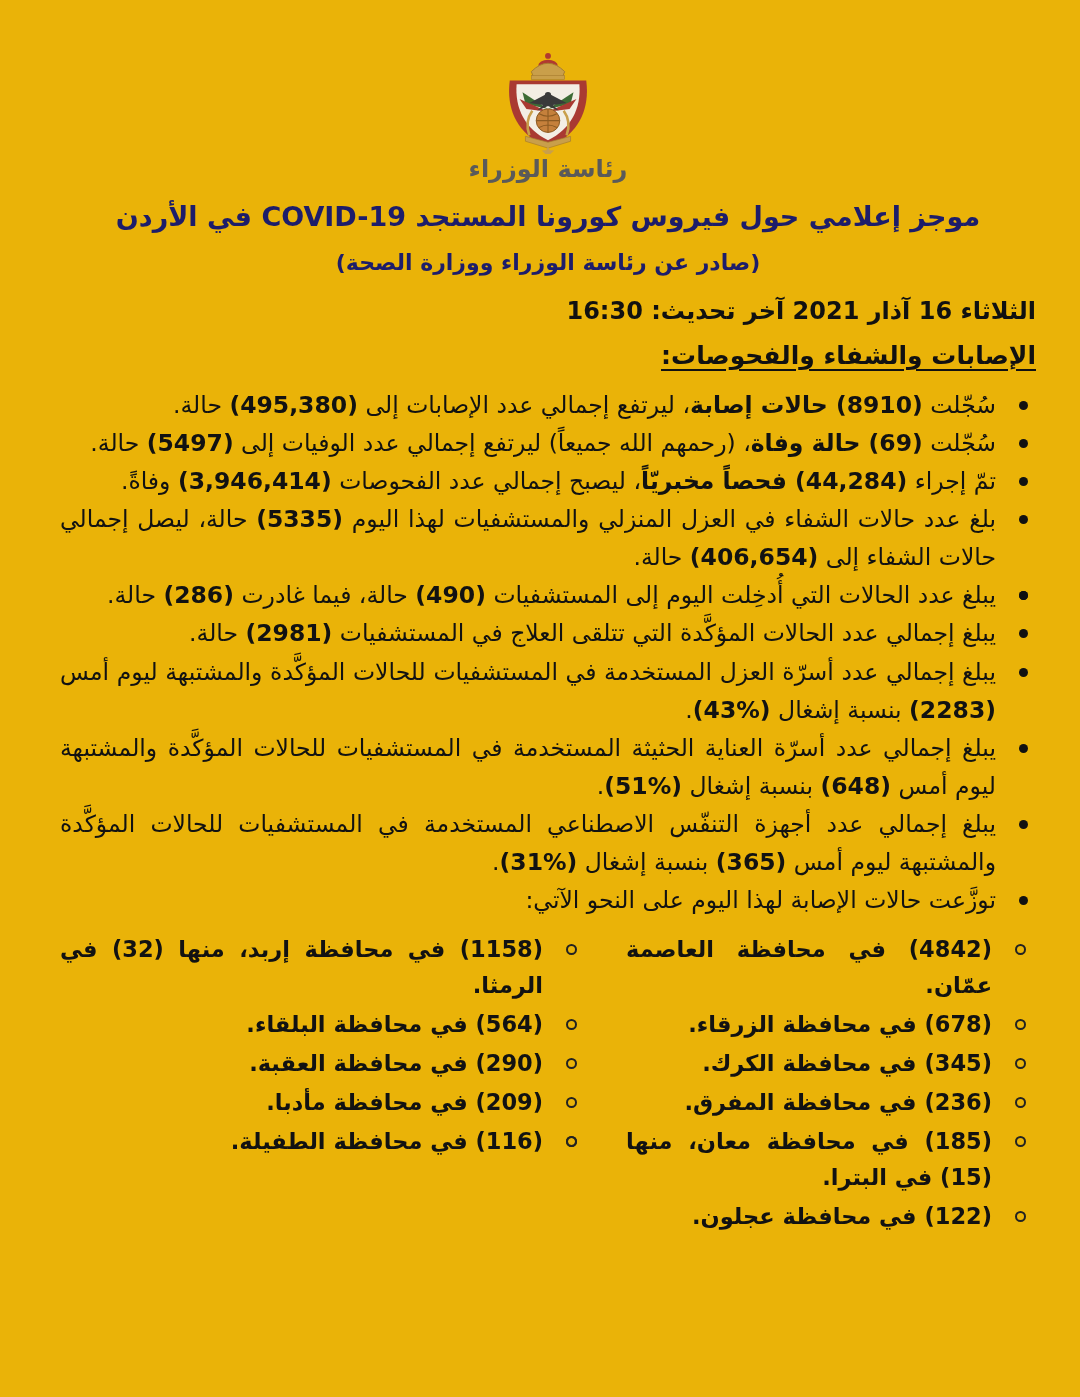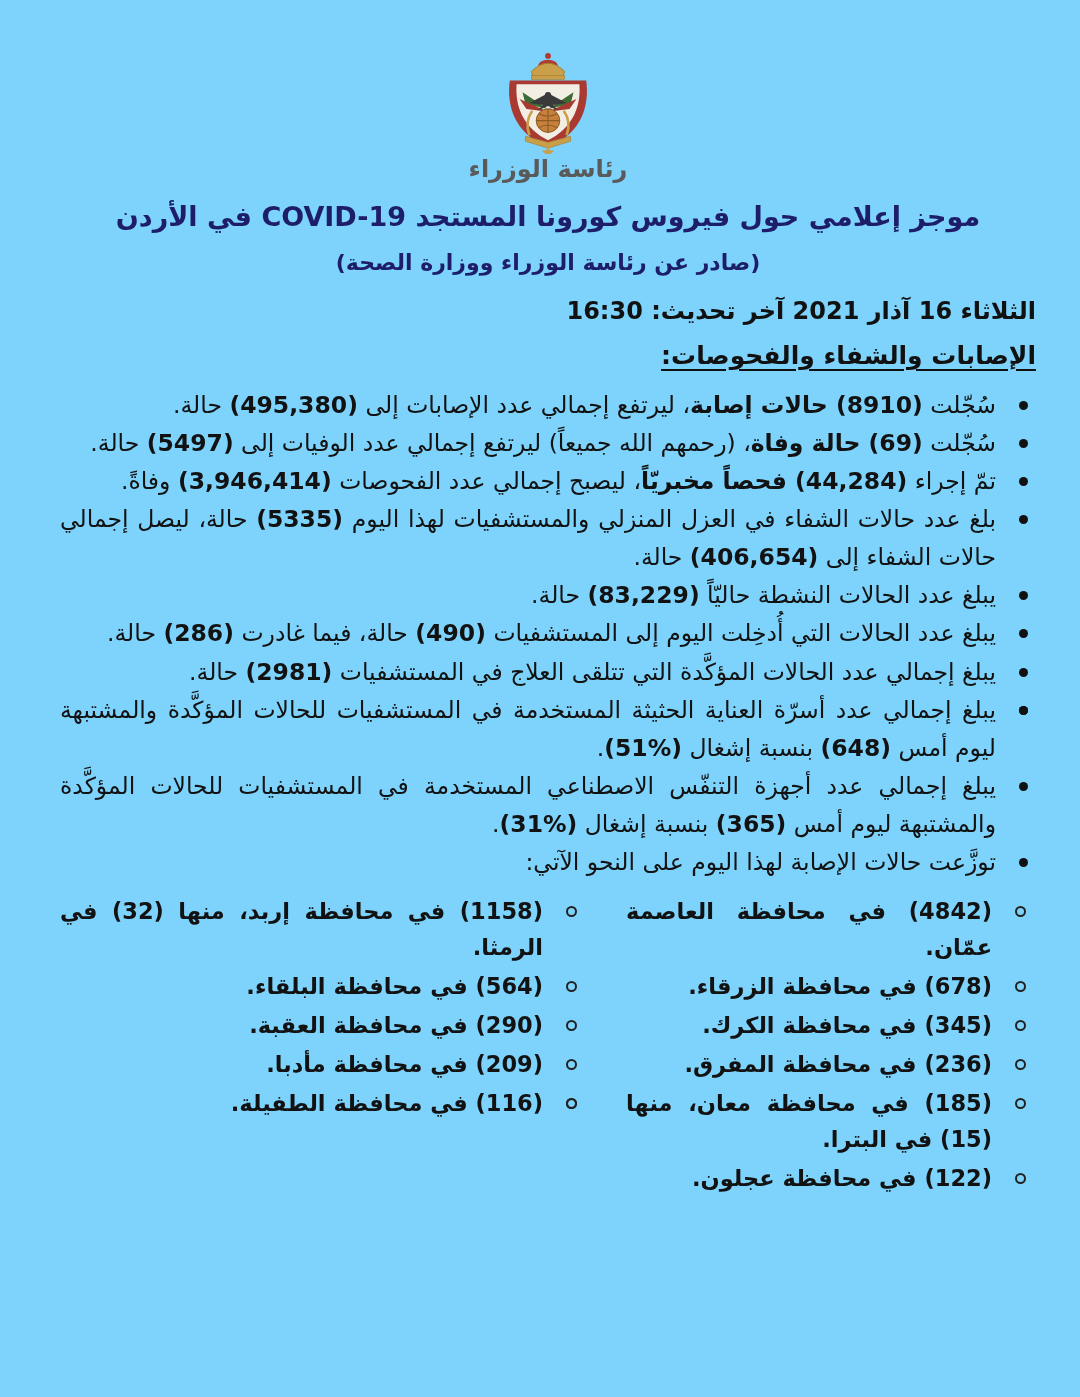--- a/index.html
+++ b/index.html
@@ -1,19 +1,19 @@
 <!DOCTYPE html>
 <html lang="ar" dir="rtl"><head>
 <meta charset="utf-8">
 <style>
   html,body{margin:0;padding:0;background:#ffffff;}
   body{font-family:"DejaVu Sans",sans-serif;color:#121212;}
   .page{
     width:1080px;min-height:1397px;box-sizing:border-box;
-    margin:0 auto;background:#7dd3fc;direction:rtl;
+    margin:0 auto;background:#eab308;direction:rtl;
     padding:52px 44px 40px 60px;
   }
   
   .doc-header{text-align:center;}
   .crest{display:block;margin:0 auto;}
   .logo-caption{
     font-size:24px;font-weight:bold;color:#5a5a5a;margin-top:1px;
     letter-spacing:1px;
   }
   .page-title{
@@ -87,24 +87,24 @@
 
   <div class="section-heading">
     <span class="u">الإصابات والشفاء والفحوصات:</span>
   </div>
 
   <ul class="stats">
       <li class="bullet-item"><span class="dot"></span><span><span>سُجّلت </span><span class="bold">(8910) حالات إصابة</span><span>، ليرتفع إجمالي عدد الإصابات إلى </span><span class="bold">(495,380)</span><span> حالة.</span></span></li>
       <li class="bullet-item"><span class="dot"></span><span><span>سُجّلت </span><span class="bold">(69) حالة وفاة</span><span>، (رحمهم الله جميعاً) ليرتفع إجمالي عدد الوفيات إلى </span><span class="bold">(5497)</span><span> حالة.</span></span></li>
       <li class="bullet-item"><span class="dot"></span><span><span>تمّ إجراء </span><span class="bold">(44,284) فحصاً مخبريّاً</span><span>، ليصبح إجمالي عدد الفحوصات </span><span class="bold">(3,946,414)</span><span> وفاةً.</span></span></li>
       <li class="bullet-item"><span class="dot"></span><span><span>بلغ عدد حالات الشفاء في العزل المنزلي والمستشفيات لهذا اليوم </span><span class="bold">(5335)</span><span> حالة، ليصل إجمالي حالات الشفاء إلى </span><span class="bold">(406,654)</span><span> حالة.</span></span></li>
-      <li class="bullet-item"><span class="dot"></span><span><span>يبلغ عدد الحالات النشطة حاليّاً </span><span class="bold">(83,229)</span><span> حالة.</span></span></li>
+      <li class="bullet-item"><span class="dot"></span></li>
       <li class="bullet-item"><span class="dot"></span><span><span>يبلغ عدد الحالات التي أُدخِلت اليوم إلى المستشفيات </span><span class="bold">(490)</span><span> حالة، فيما غادرت </span><span class="bold">(286)</span><span> حالة.</span></span></li>
       <li class="bullet-item"><span class="dot"></span><span><span>يبلغ إجمالي عدد الحالات المؤكَّدة التي تتلقى العلاج في المستشفيات </span><span class="bold">(2981)</span><span> حالة.</span></span></li>
-      <li class="bullet-item"><span class="dot"></span></li>
+      <li class="bullet-item"><span class="dot"></span><span><span>يبلغ إجمالي عدد أسرّة العزل المستخدمة في المستشفيات للحالات المؤكَّدة والمشتبهة ليوم أمس </span><span class="bold">(2283)</span><span> بنسبة إشغال </span><span class="bold">(%43)</span><span>.</span></span></li>
       <li class="bullet-item"><span class="dot"></span><span><span>يبلغ إجمالي عدد أسرّة العناية الحثيثة المستخدمة في المستشفيات للحالات المؤكَّدة والمشتبهة ليوم أمس </span><span class="bold">(648)</span><span> بنسبة إشغال </span><span class="bold">(%51)</span><span>.</span></span></li>
       <li class="bullet-item"><span class="dot"></span><span><span>يبلغ إجمالي عدد أجهزة التنفّس الاصطناعي المستخدمة في المستشفيات للحالات المؤكَّدة والمشتبهة ليوم أمس </span><span class="bold">(365)</span><span> بنسبة إشغال </span><span class="bold">(%31)</span><span>.</span></span></li>
     </ul>
 
   <div class="dist-intro">
     <span class="dot"></span>
     <span>توزَّعت حالات الإصابة لهذا اليوم على النحو الآتي:</span>
   </div>
 
   <div class="dist-cols">

